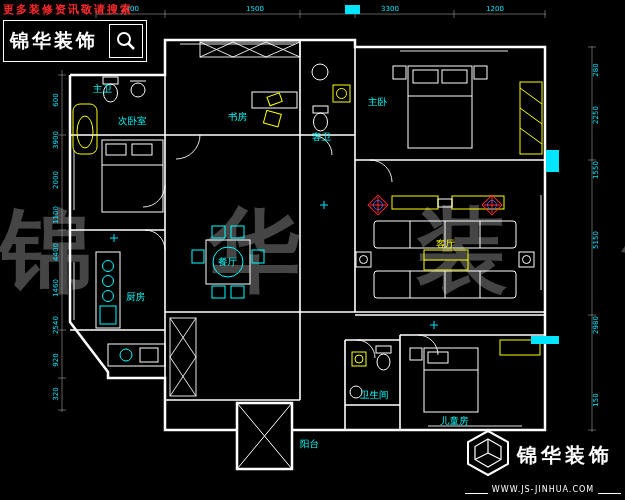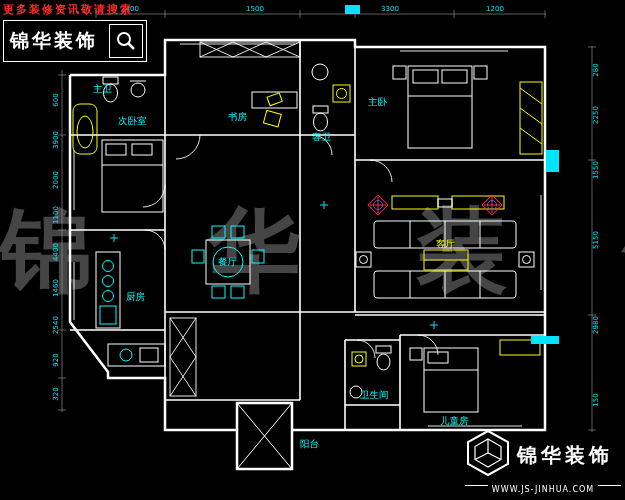--- a/index.html
+++ b/index.html
@@ -17,21 +17,21 @@
             display:flex;align-items:center;background:#000;}
   .brandname{color:#fff;font-size:19px;font-weight:bold;letter-spacing:3px;
              flex:1;padding-left:6px;white-space:nowrap;}
   .searchbox{width:32px;height:32px;border:1px solid #fff;margin-right:3px;
              display:flex;align-items:center;justify-content:center;flex:none;}
   
   .footer{position:absolute;right:4px;bottom:6px;z-index:3;width:156px;}
   .footer-row{display:flex;align-items:center;gap:6px;}
   .footer-text{display:flex;flex-direction:column;color:#fff;font-size:20px;
                font-weight:bold;letter-spacing:4px;line-height:1.12;white-space:nowrap;}
-  .footer-site{display:flex;align-items:flex-start;gap:4px;margin-top:4px;}
+  .footer-site{display:flex;align-items:flex-end;gap:4px;margin-top:4px;}
   .footer-site .rule{flex:1;height:1px;background:#fff;}
   .footer-site .site{color:#fff;font-size:8px;letter-spacing:1px;white-space:nowrap;}
 </style>
 </head>
 <body>
 
 <div class="stage">
 
   <div class="watermark">锦 华 装 饰</div>
 

